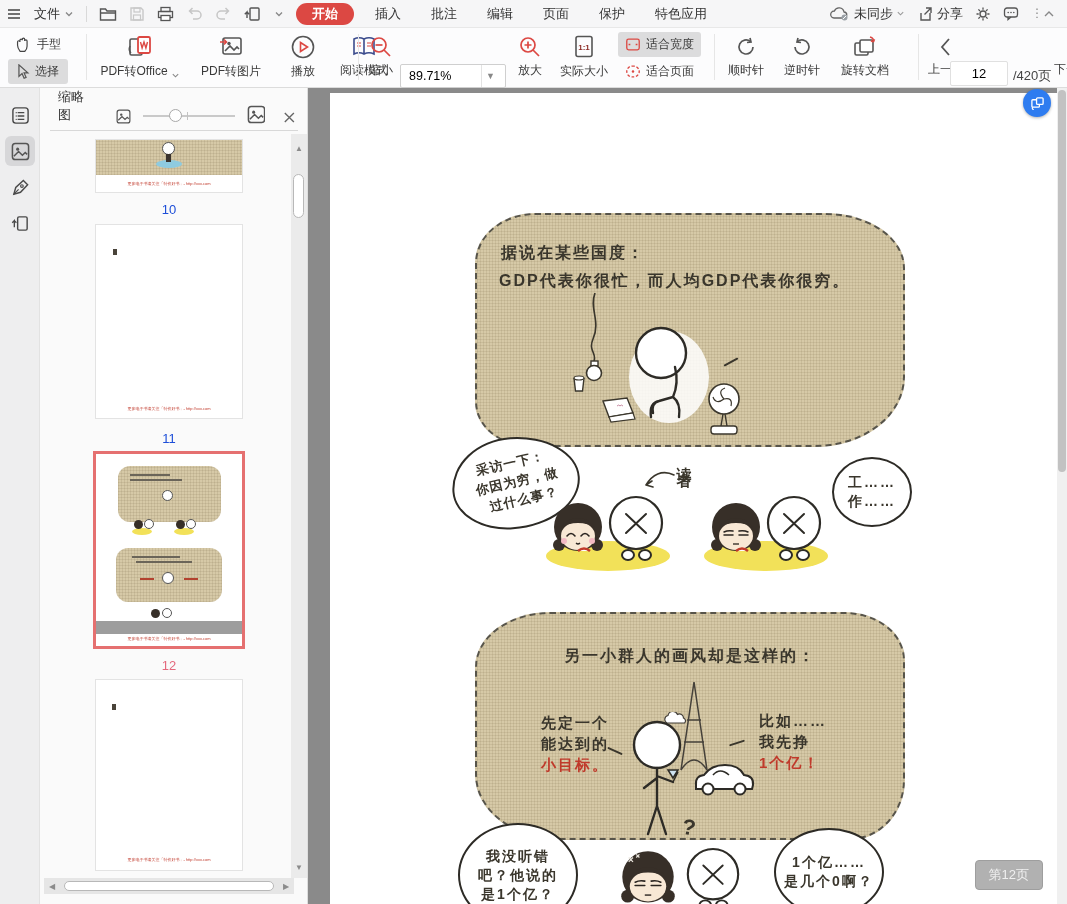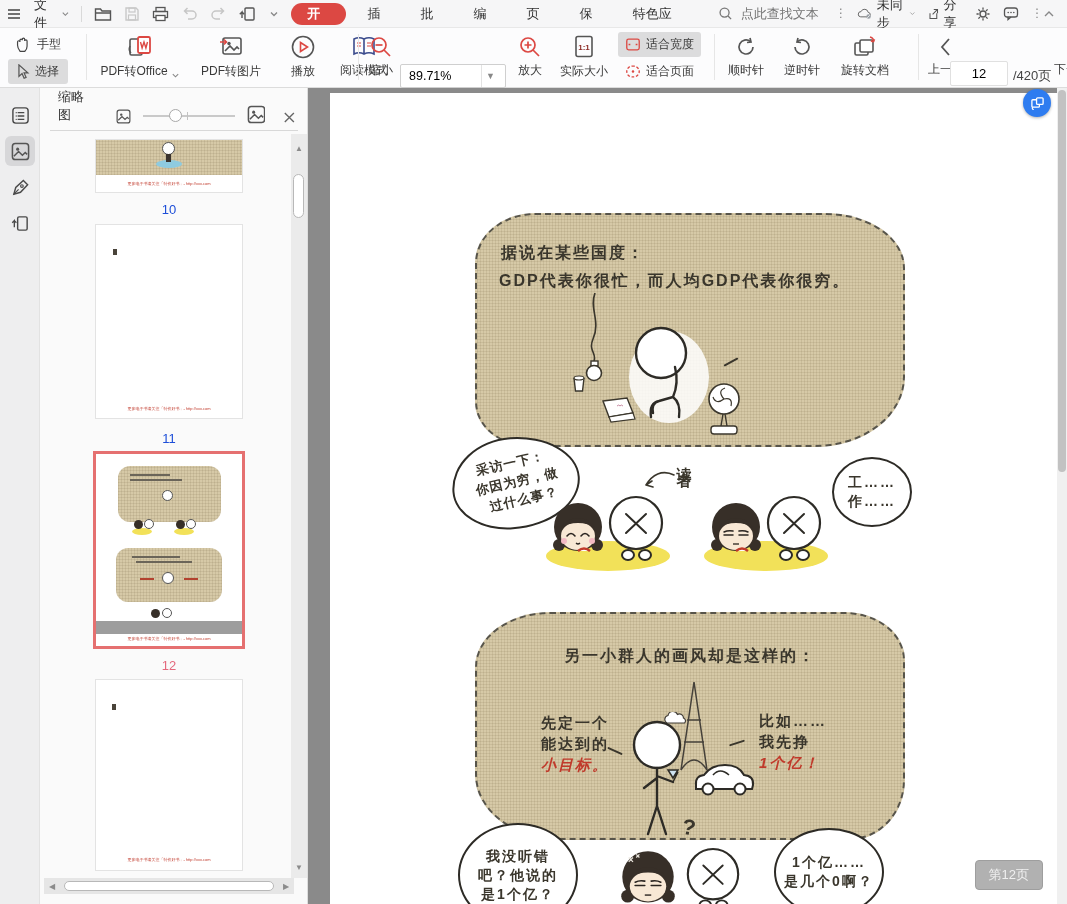--- a/index.html
+++ b/index.html
@@ -51,21 +51,21 @@
   .docsb{position:absolute;right:0;top:0;width:10px;height:816px;background:#f0f0f0;}
   .docsb .th{position:absolute;left:1px;top:2px;width:8px;height:382px;background:#c2c2c2;border-radius:4px;}
   #fab{position:absolute;left:715px;top:1px;width:28px;height:28px;border-radius:50%;background:#2e7cf0;display:flex;align-items:center;justify-content:center;box-shadow:0 1px 3px rgba(0,0,0,.3);}
   #badge{position:absolute;right:24px;bottom:14px;background:rgba(168,168,168,.9);border:1px solid #9e9e9e;border-radius:4px;color:#efefef;font-size:13px;padding:5px 13px;}
   
   .cpanel{position:absolute;border:2px dashed #57544a;}
   .ctx{font-weight:bold;color:#3a362c;letter-spacing:2px;}
   .cap{font-size:16px;}
   .bubble{position:absolute;background:#fff;border:2px solid #2d2b26;border-radius:50%;display:flex;flex-direction:column;align-items:center;justify-content:center;text-align:center;}
   .bub-line{font-size:14px;line-height:19px;}
-  .red{color:#c03a2b;font-style:italic;}
+  .red{color:#c03a2b;}
   .dashmark{position:absolute;width:16px;height:2px;background:#3a362c;border-radius:2px;}
   .min1{position:absolute;background:#4a443a;}
 </style>
 </head>
 <body>
 
 <div id="app">
 
   <svg width="0" height="0" style="position:absolute">
     <defs>
@@ -156,28 +156,20 @@
           <path d="M2,3.5 l3,3 3,-3" fill="none" stroke="#888" stroke-width="1.3"></path>
         </svg>
     </div>
     <div class="tab active">开始</div>
     <div class="tab">插入</div>
     <div class="tab">批注</div>
     <div class="tab">编辑</div>
     <div class="tab">页面</div>
     <div class="tab">保护</div>
     <div class="tab">特色应用</div>
-    <div class="mb-item" style="margin-left:18px">
-      <svg width="15" height="15" viewBox="0 0 16 16">
-          <circle cx="7" cy="7" r="4.8" fill="none" stroke="#777" stroke-width="1.4"></circle>
-          <path d="M10.7,10.7 L14,14" stroke="#777" stroke-width="1.4"></path>
-        </svg>
-      <input class="search-text" placeholder="点此查找文本" style="">
-      <div class="kebab">⋮</div>
-    </div>
     <div class="mb-right">
       <div class="mb-item">
         <svg width="20" height="15" viewBox="0 0 20 15">
             <path d="M5,12 a3.5,3.5 0 0 1 0.4,-7 a5,5 0 0 1 9.6,1 a3,3 0 0 1 -0.5,6 z" fill="none" stroke="#666" stroke-width="1.3"></path>
             <circle cx="15.5" cy="11.5" r="3" fill="#9aa0a6"></circle>
             <path d="M13.8,13.2 l3.4,-3.4" stroke="#fff" stroke-width="1"></path>
           </svg>
         <span style="margin-left:5px">未同步</span>
         <svg width="9" height="9" viewBox="0 0 10 10" style="margin-left:3px">
             <path d="M2,3.5 l3,3 3,-3" fill="none" stroke="#999" stroke-width="1.2"></path>

